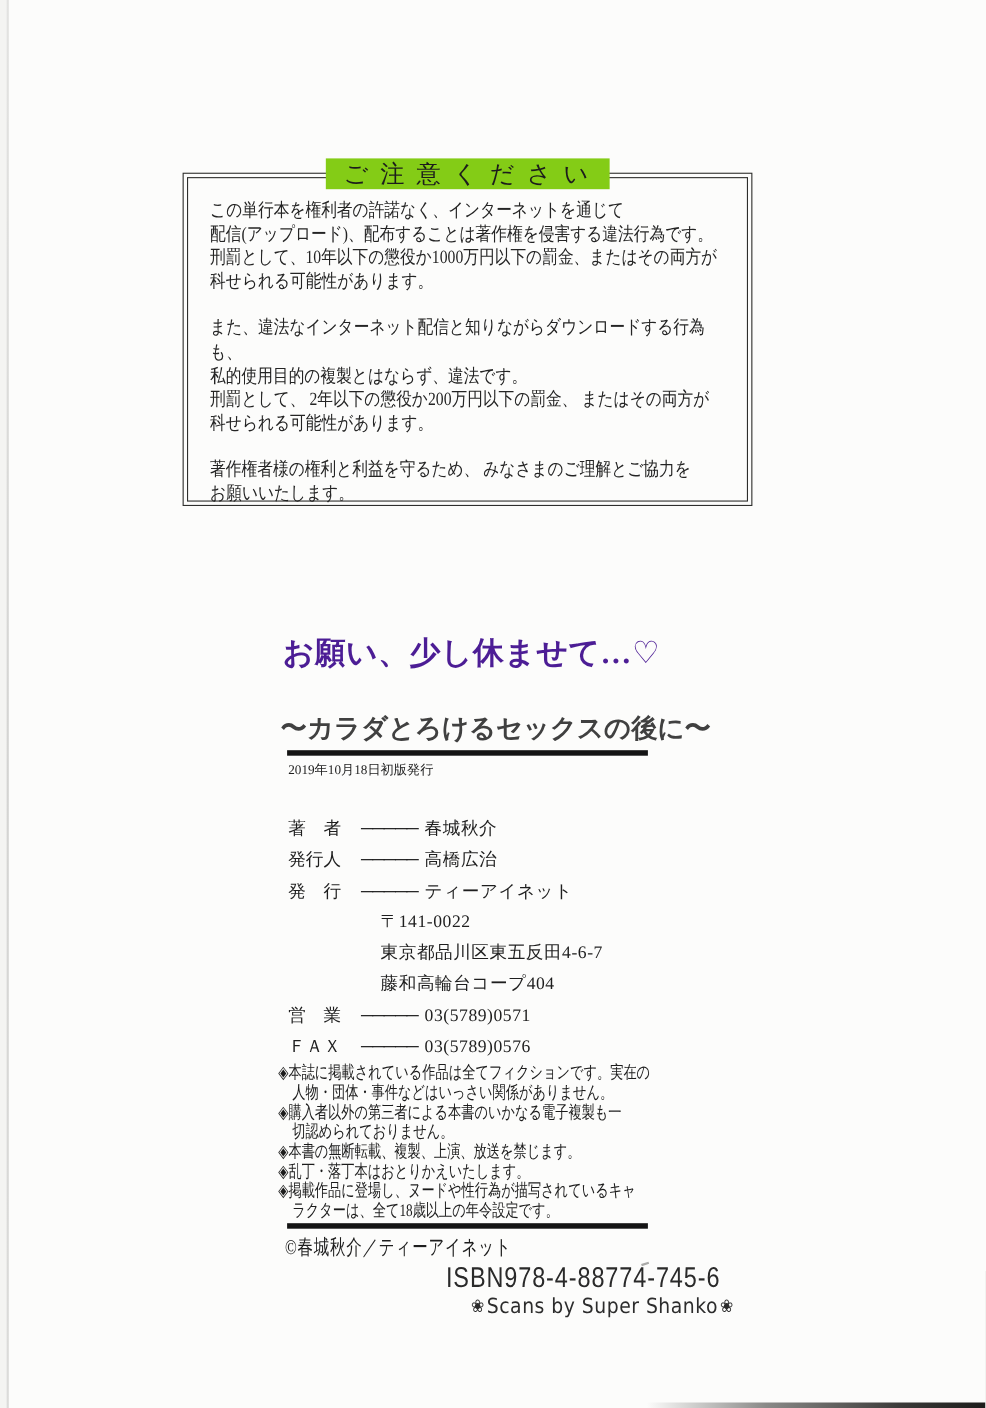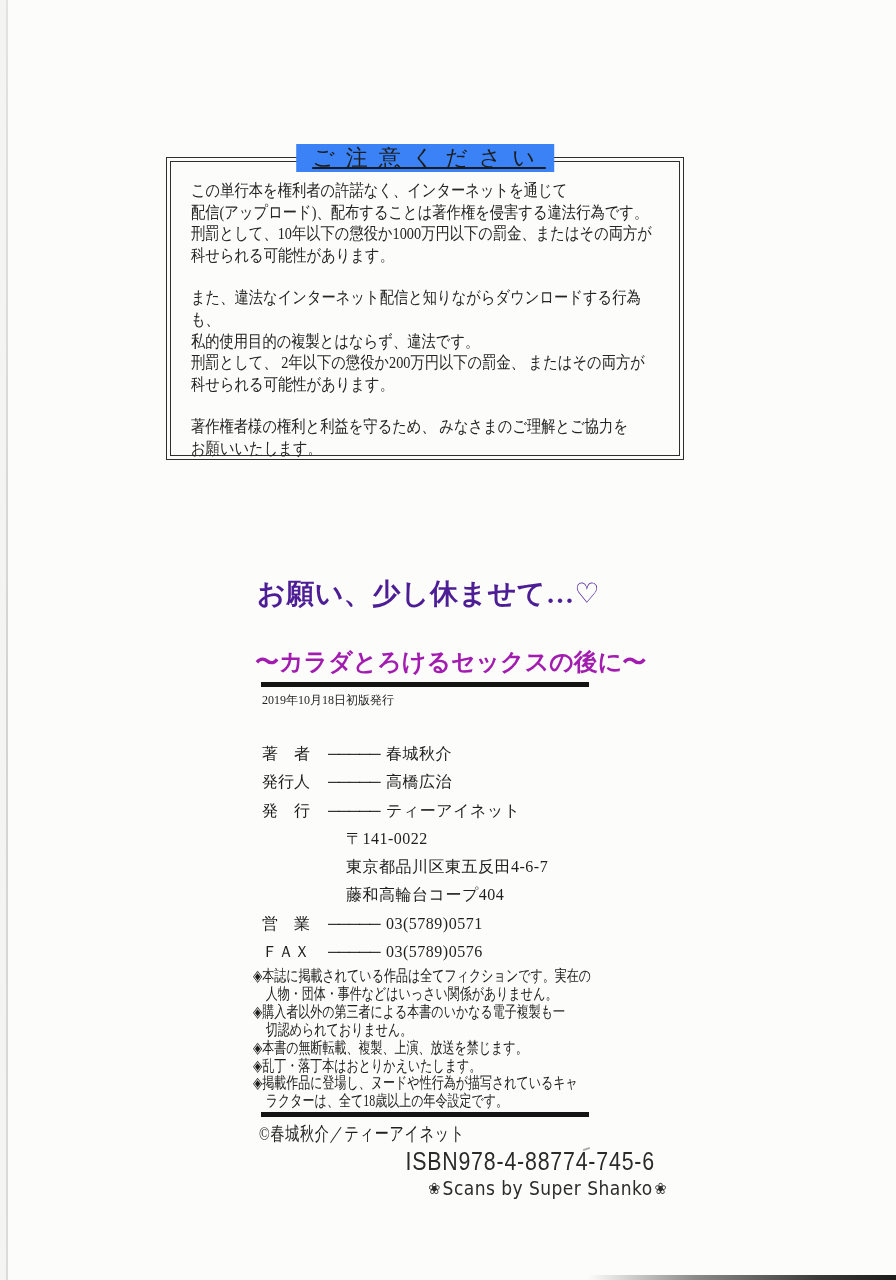--- a/index.html
+++ b/index.html
@@ -14,32 +14,32 @@
   .edge-left-line{position:absolute;left:6px;top:0;width:2px;height:1280px;
     background:linear-gradient(#dcdcda 0%,#c9c9c7 55%,#d3d3d1 100%);opacity:.8;}
   .edge-bottom-strip{position:absolute;left:588px;top:1275px;width:308px;height:5px;
     background:linear-gradient(90deg,rgba(90,90,88,0) 0%,#8a8a88 35%,#3a3a38 75%,#1c1c1a 100%);}
   .speck{position:absolute;left:583px;top:1148px;width:7px;height:2px;background:#a9a9a7;transform:rotate(-18deg);}
   
   .notice-box{position:absolute;left:166px;top:157px;width:516px;height:301px;
     border:1.5px solid #2e2e2c;}
   .notice-inner{position:absolute;left:3px;top:3px;right:3px;bottom:3px;border:1.5px solid #2e2e2c;}
   .notice-title{position:absolute;top:-14px;left:50%;transform:translateX(-50%);
-    background:#3b82f6;padding:0 8px 0 16px;font-size:22px;letter-spacing:11px;
-    white-space:nowrap;color:#1c1c1c;line-height:28px;height:28px;text-decoration:underline;}
+    background:#84cc16;padding:0 8px 0 16px;font-size:22px;letter-spacing:11px;
+    white-space:nowrap;color:#1c1c1c;line-height:28px;height:28px;}
   .notice-body{position:absolute;left:24px;top:22px;width:562px;
     transform:scaleX(0.84);transform-origin:0 0;
     font-size:17px;line-height:21.6px;color:#242424;}
   .notice-p{margin:0 0 21px 0;white-space:pre-line;}
   .notice-p:last-child{margin-bottom:0;}
   
   .book-title{position:absolute;left:257px;top:575px;font-size:28px;font-weight:bold;
     color:#4c1d95;letter-spacing:.5px;white-space:nowrap;}
   .book-subtitle{position:absolute;left:255px;top:646px;font-size:24px;font-weight:bold;
-    color:#a21caf;white-space:nowrap;}
+    color:#404040;white-space:nowrap;}
   .rule{position:absolute;background:#141414;}
   .rule-top{left:261px;top:682px;width:328px;height:5px;}
   .rule-bottom{left:261px;top:1112px;width:328px;height:5px;}
   .edition-date{position:absolute;left:262px;top:692px;font-size:12px;white-space:nowrap;}
   
   .pub-block{position:absolute;left:262px;top:740px;font-size:16px;line-height:28.3px;}
   .pub-row{display:flex;white-space:nowrap;}
   .pub-label{width:66px;flex:none;}
   .pub-sep{width:54px;flex:none;overflow:hidden;white-space:nowrap;letter-spacing:-1px;margin-right:4px;}
   .pub-value{letter-spacing:.5px;}

